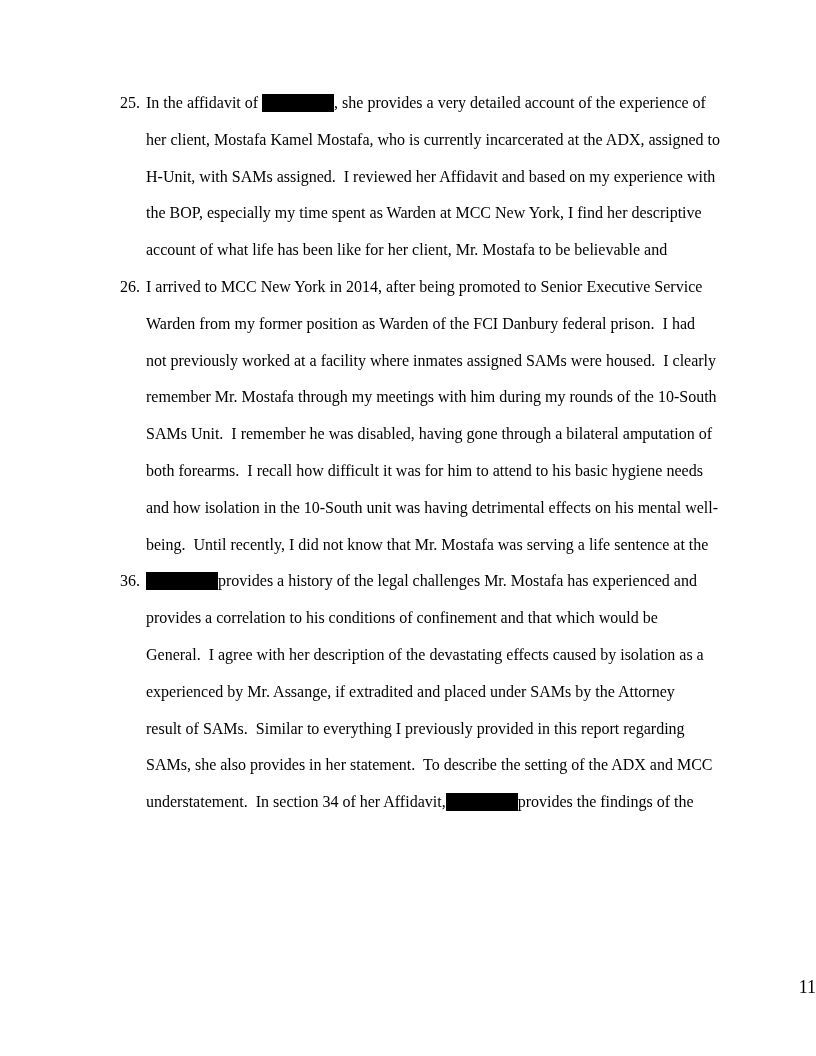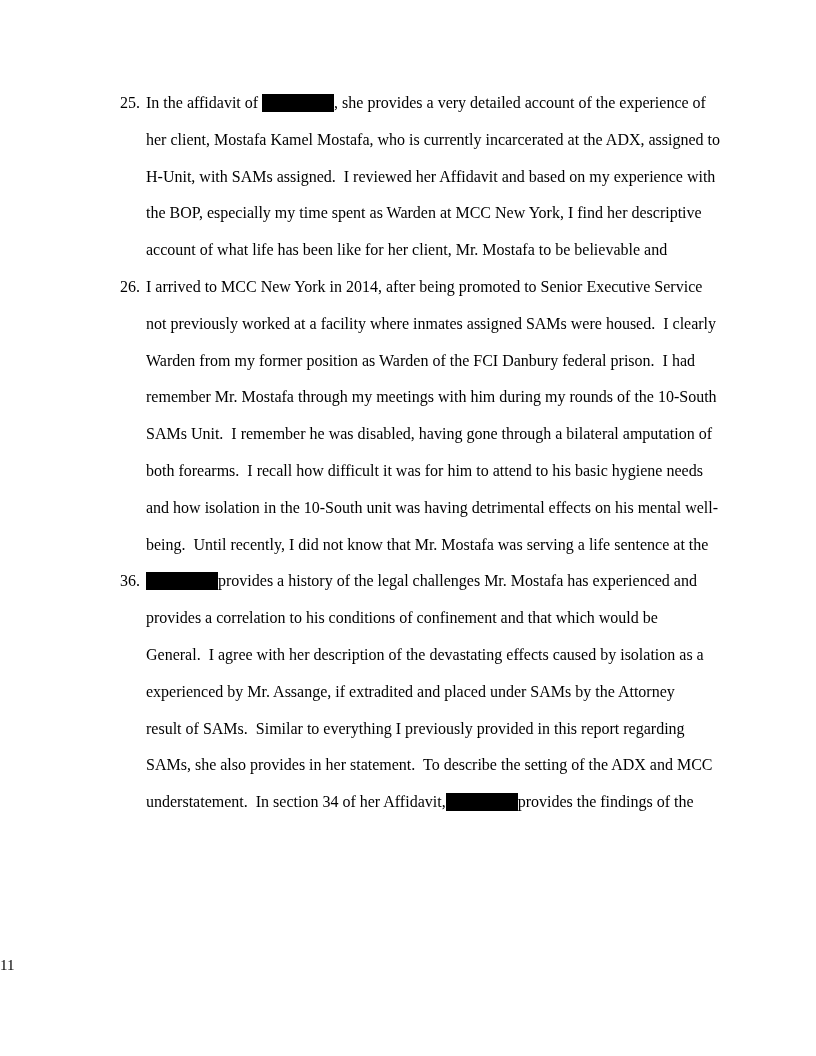--- a/index.html
+++ b/index.html
@@ -38,46 +38,46 @@
   }
   .redaction {
     display: inline-block;
     width: 72px;
     height: 18px;
     background: #000000;
     vertical-align: -4px;
   }
   .footer {
     position: absolute;
-    top: 956px;
+    top: 978px;
     left: 0;
     width: 100%;
-    text-align: left;
-    font-size: 15px;
+    text-align: right;
+    font-size: 18px;
     line-height: 18px;
   }
 </style>
 </head>
 <body>
 
 <div class="page">
   <div class="content">
       <div class="para">
         <span class="para-num">25.</span>
         <div class="line">In the affidavit of <span class="redaction"></span>, she provides a very detailed account of the experience of</div>
         <div class="line">her client, Mostafa Kamel Mostafa, who is currently incarcerated at the ADX, assigned to</div>
         <div class="line">H-Unit, with SAMs assigned.  I reviewed her Affidavit and based on my experience with</div>
         <div class="line">the BOP, especially my time spent as Warden at MCC New York, I find her descriptive</div>
         <div class="line">account of what life has been like for her client, Mr. Mostafa to be believable and</div>
       </div>
       <div class="para">
         <span class="para-num">26.</span>
         <div class="line">I arrived to MCC New York in 2014, after being promoted to Senior Executive Service</div>
+        <div class="line">Warden from my former position as Warden of the FCI Danbury federal prison.  I had</div>
         <div class="line">not previously worked at a facility where inmates assigned SAMs were housed.  I clearly</div>
-        <div class="line">Warden from my former position as Warden of the FCI Danbury federal prison.  I had</div>
         <div class="line">remember Mr. Mostafa through my meetings with him during my rounds of the 10-South</div>
         <div class="line">SAMs Unit.  I remember he was disabled, having gone through a bilateral amputation of</div>
         <div class="line">both forearms.  I recall how difficult it was for him to attend to his basic hygiene needs</div>
         <div class="line">and how isolation in the 10-South unit was having detrimental effects on his mental well-</div>
         <div class="line">being.  Until recently, I did not know that Mr. Mostafa was serving a life sentence at the</div>
       </div>
       <div class="para">
         <span class="para-num">36.</span>
         <div class="line"><span class="redaction"></span>provides a history of the legal challenges Mr. Mostafa has experienced and</div>
         <div class="line">provides a correlation to his conditions of confinement and that which would be</div>

